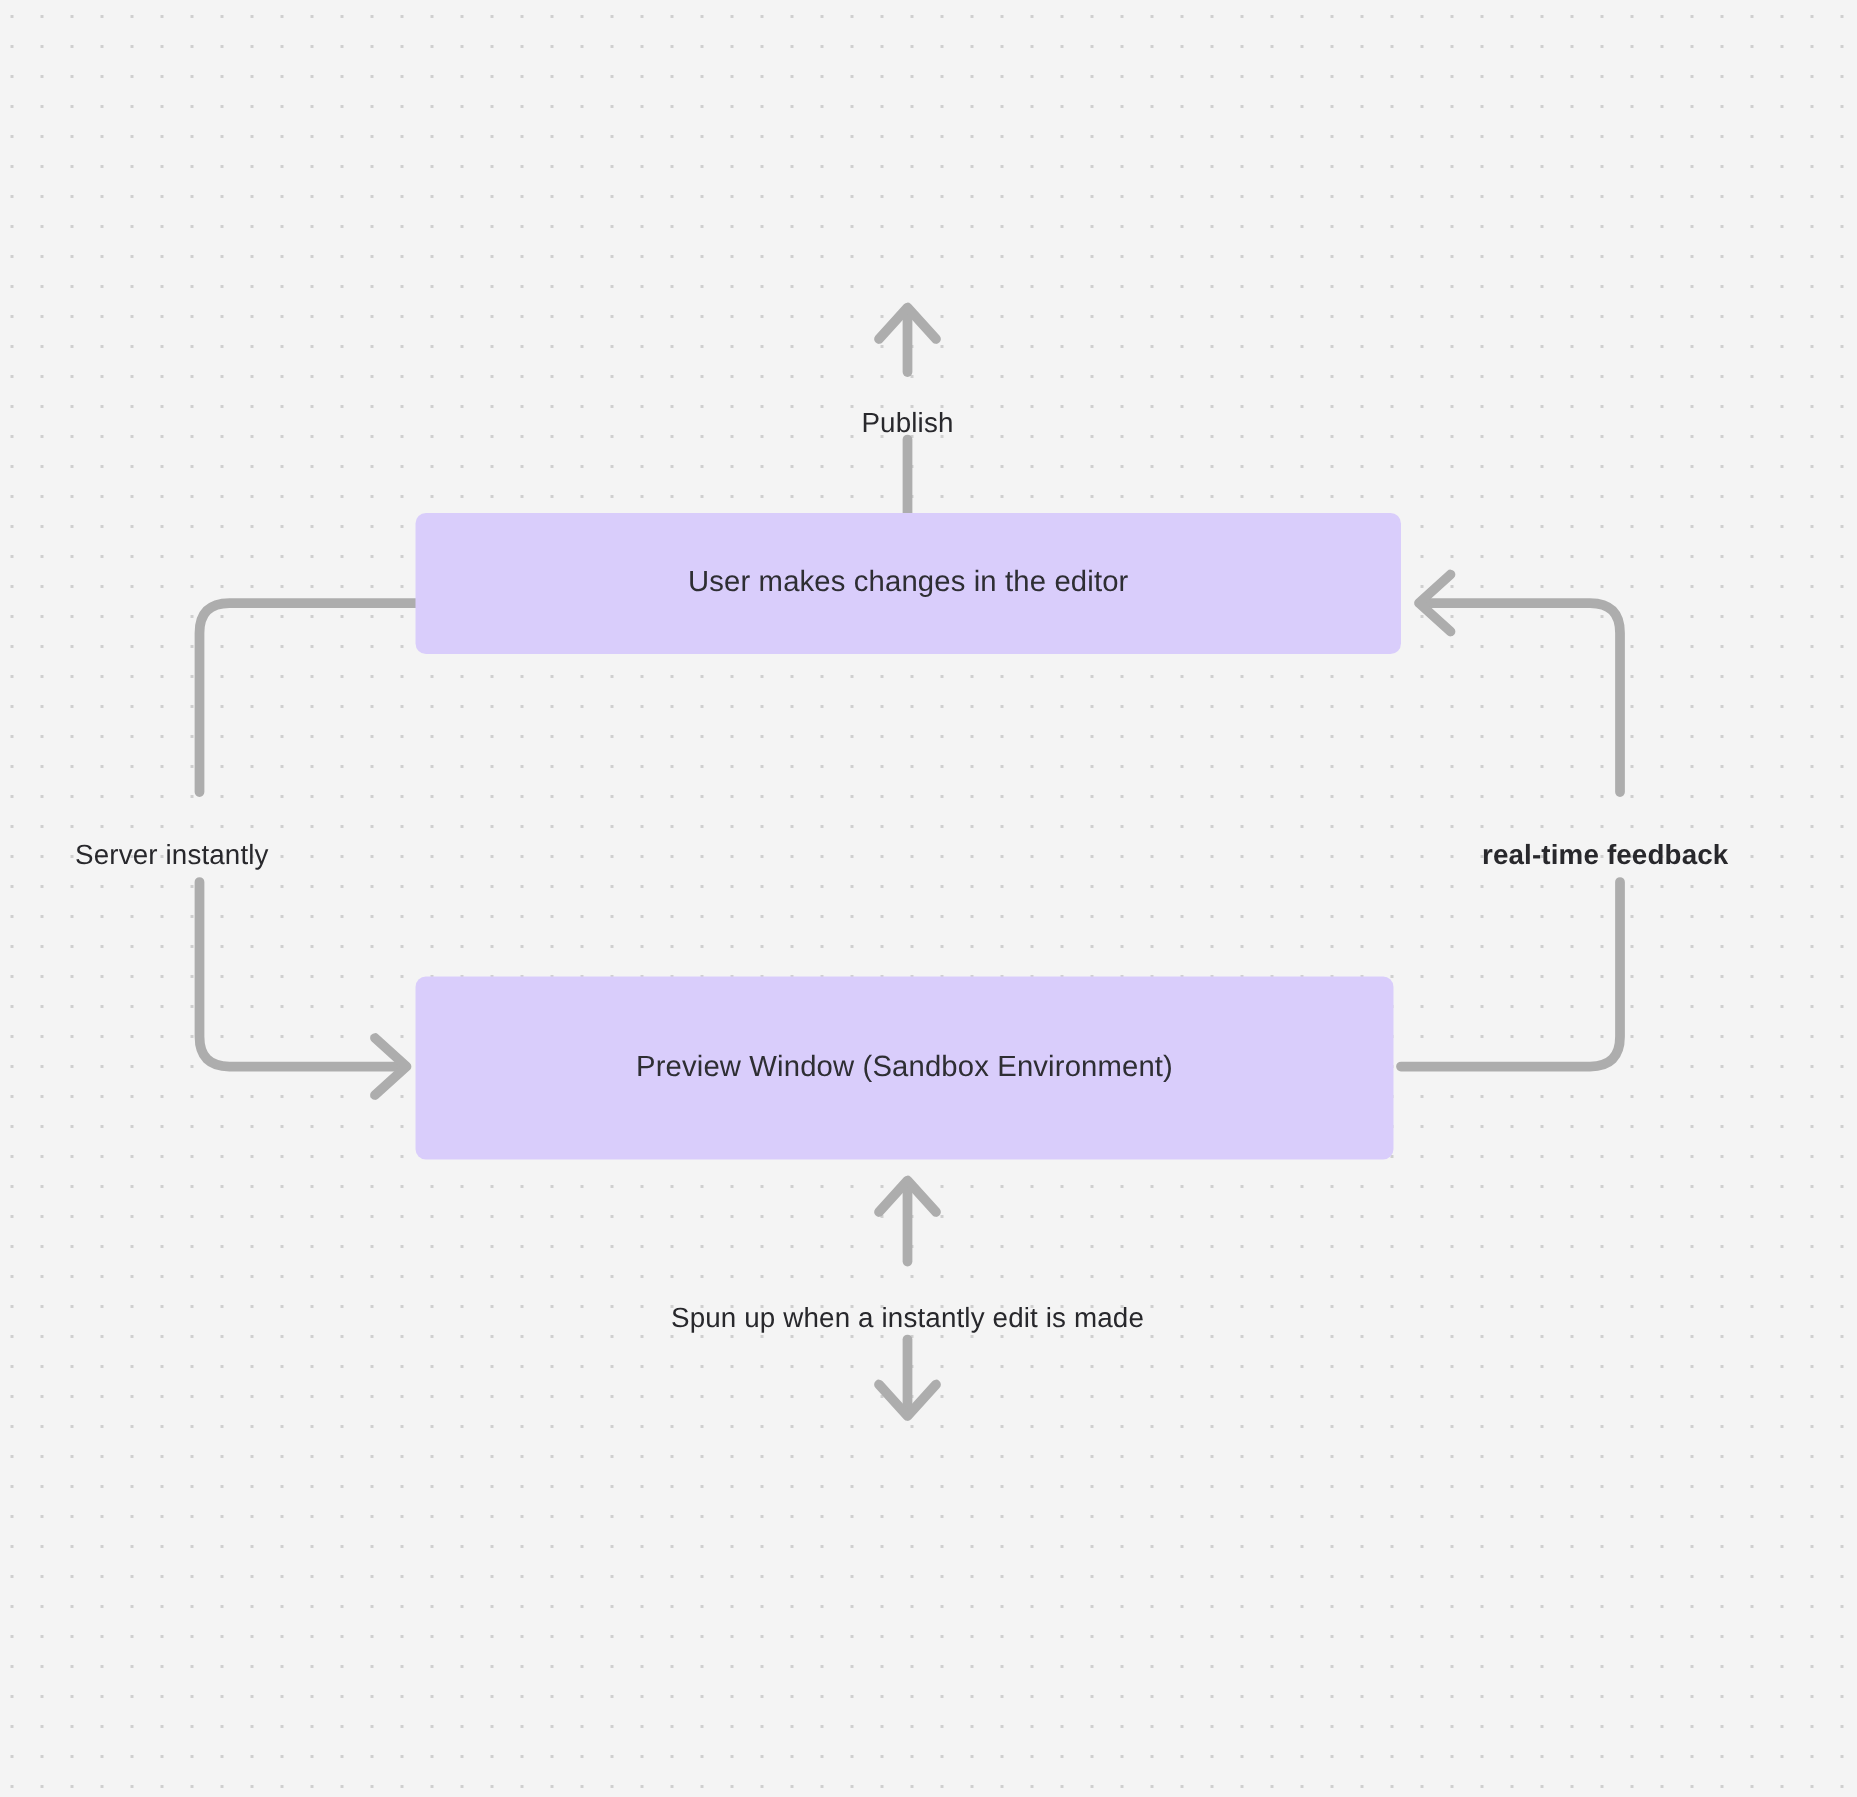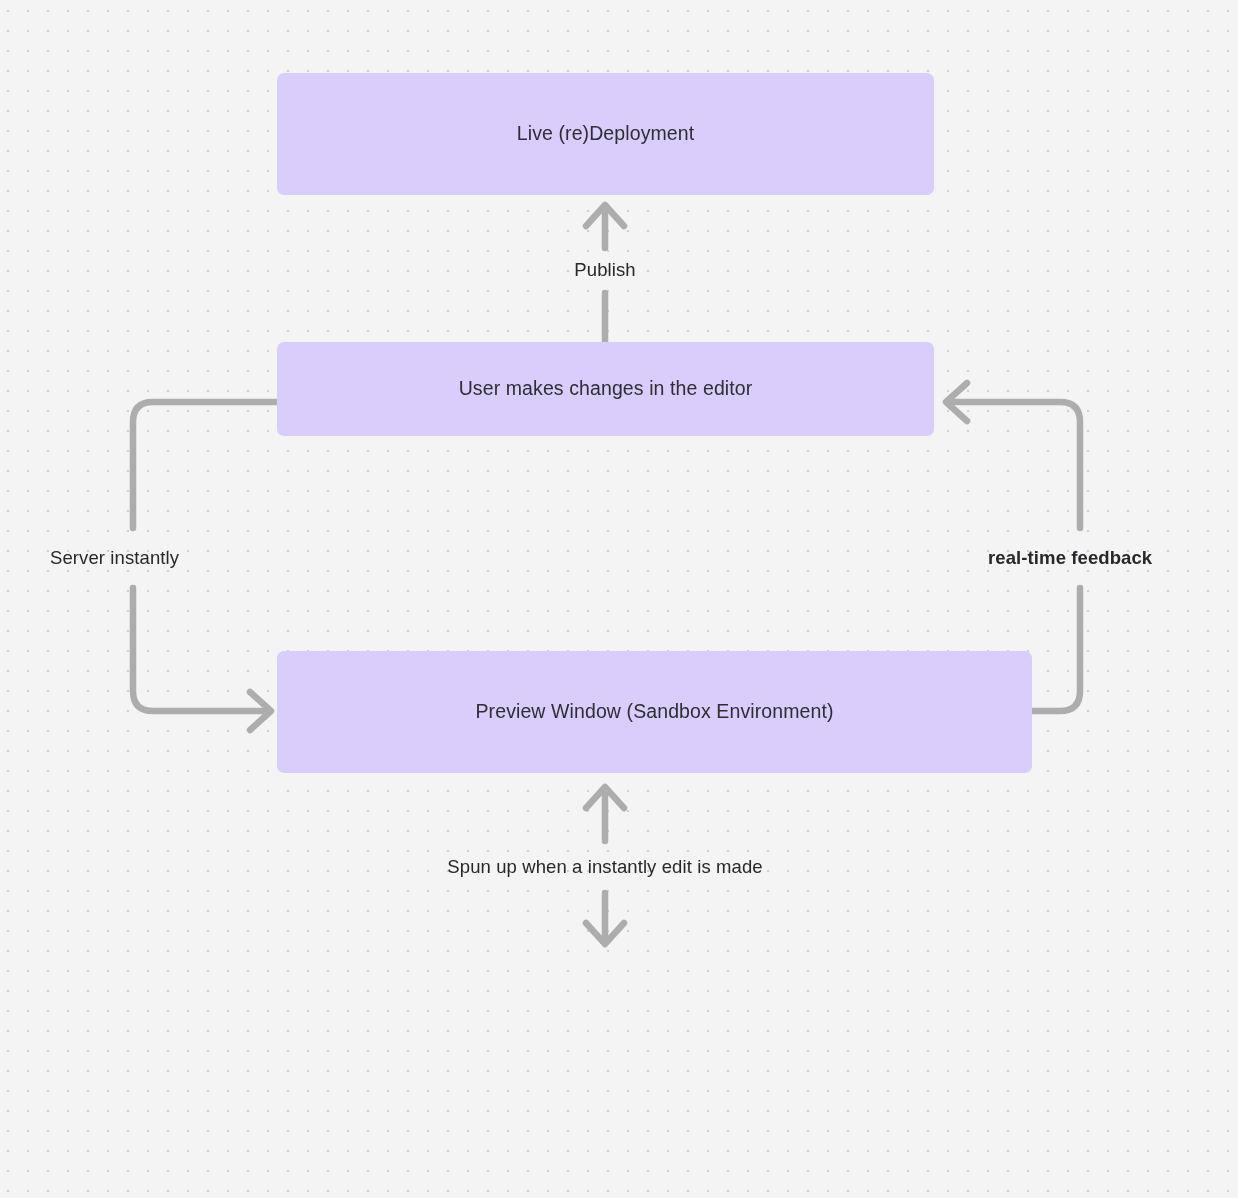--- a/index.html
+++ b/index.html
@@ -48,20 +48,21 @@
     line-height: 1.2;
     white-space: nowrap;
   }
   .edge-label {
     position: absolute;
     font-size: 18.5px;
     color: #28282c;
     letter-spacing: 0.1px;
     white-space: nowrap;
     line-height: 1;
+    margin-top: 12px;
   }
   .edge-label.centered {
     transform: translate(-50%, -50%);
   }
 </style>
 </head>
 <body>
 
 <div id="canvas">
 
@@ -89,29 +90,26 @@
       <g>
         <path d="M 605 841 L 605 789"></path>
         <path d="M 586 808 L 605 787 L 624 808"></path>
         <path d="M 605 893 L 605 942"></path>
         <path d="M 586 923 L 605 944 L 624 923"></path>
       </g>
 
     </g>
   </svg>
 
-  <div class="node" style="left:277px; top:73px; width:657px; height:122px;">
-    <span class="node-label">Live (re)Deployment</span>
-  </div>
 
   <div class="node" style="left:277px; top:342px; width:657px; height:94px;">
     <span class="node-label">User makes changes in the editor</span>
   </div>
 
-  <div class="node" style="left:277px; top:651px; width:755px; height:122px;">
+  <div class="node" style="left:277px; top:651px; width:652px; height:122px;">
     <span class="node-label">Preview Window (Sandbox Environment)</span>
   </div>
 
 
   <div class="edge-label centered" style="left:605px; top:270px;">Publish</div>
 
   <div class="edge-label" style="left:50px; top:549px;">Server instantly</div>
 
   <div class="edge-label" style="left:988px; top:549px;font-weight:bold;">real-time feedback</div>
 

